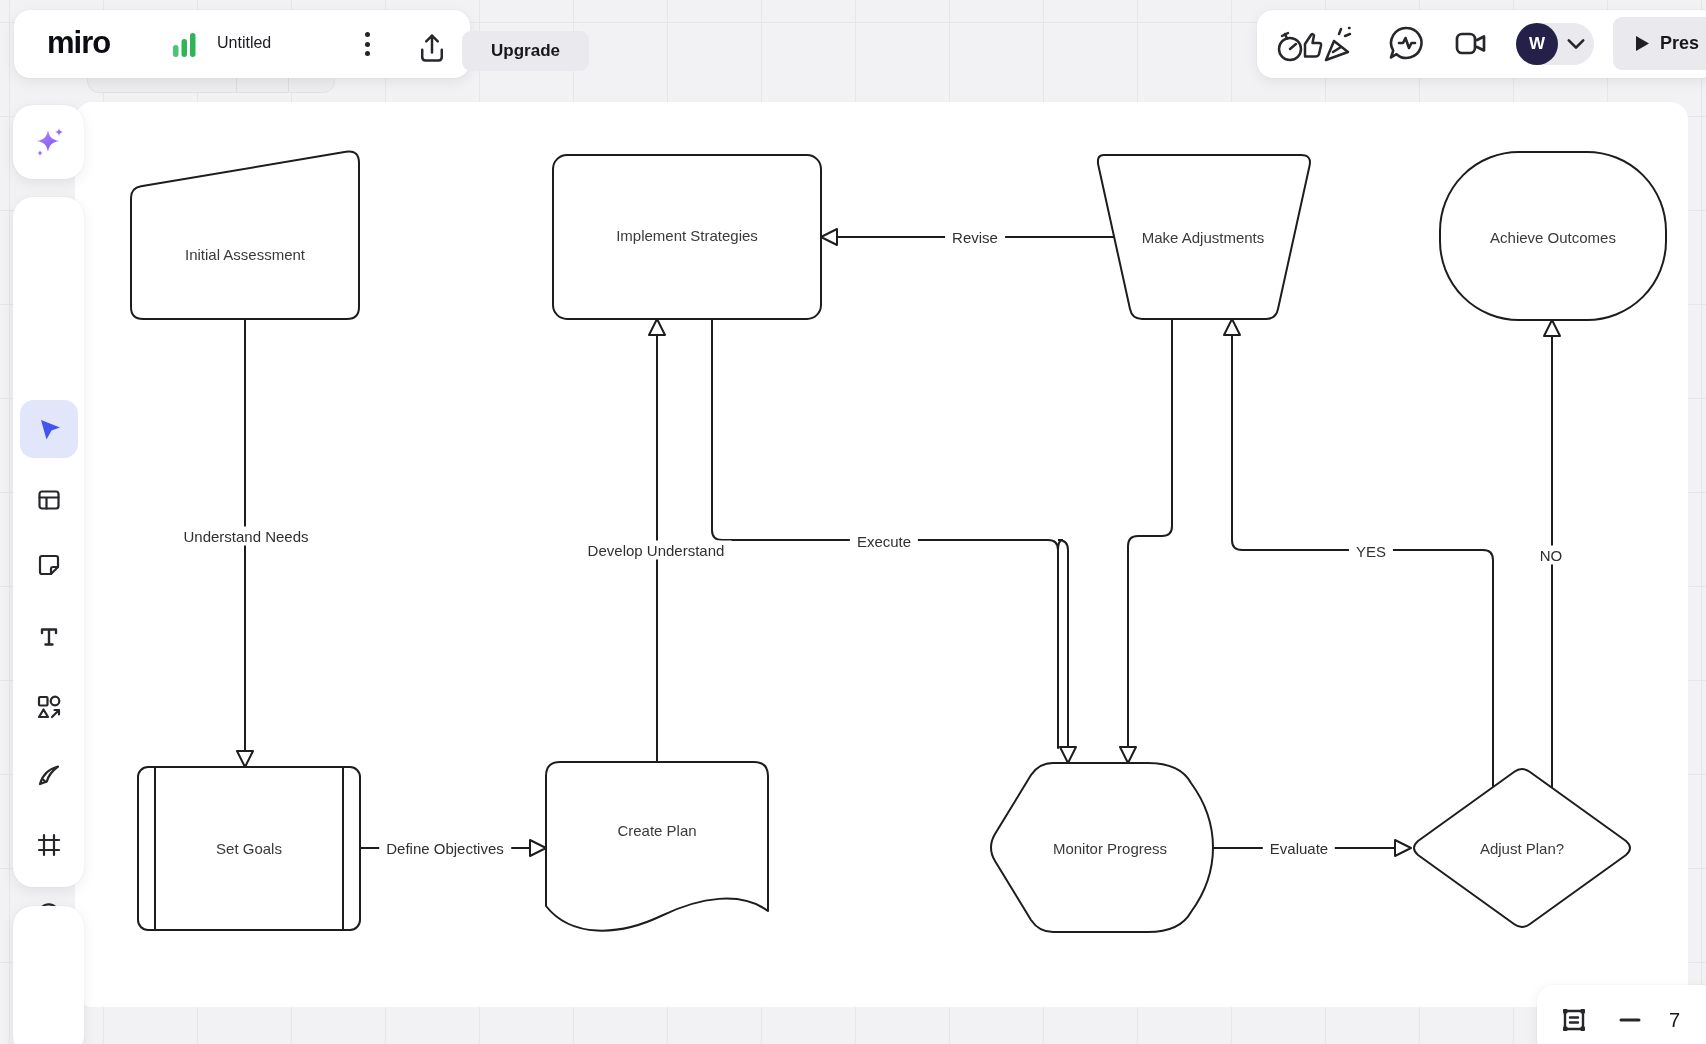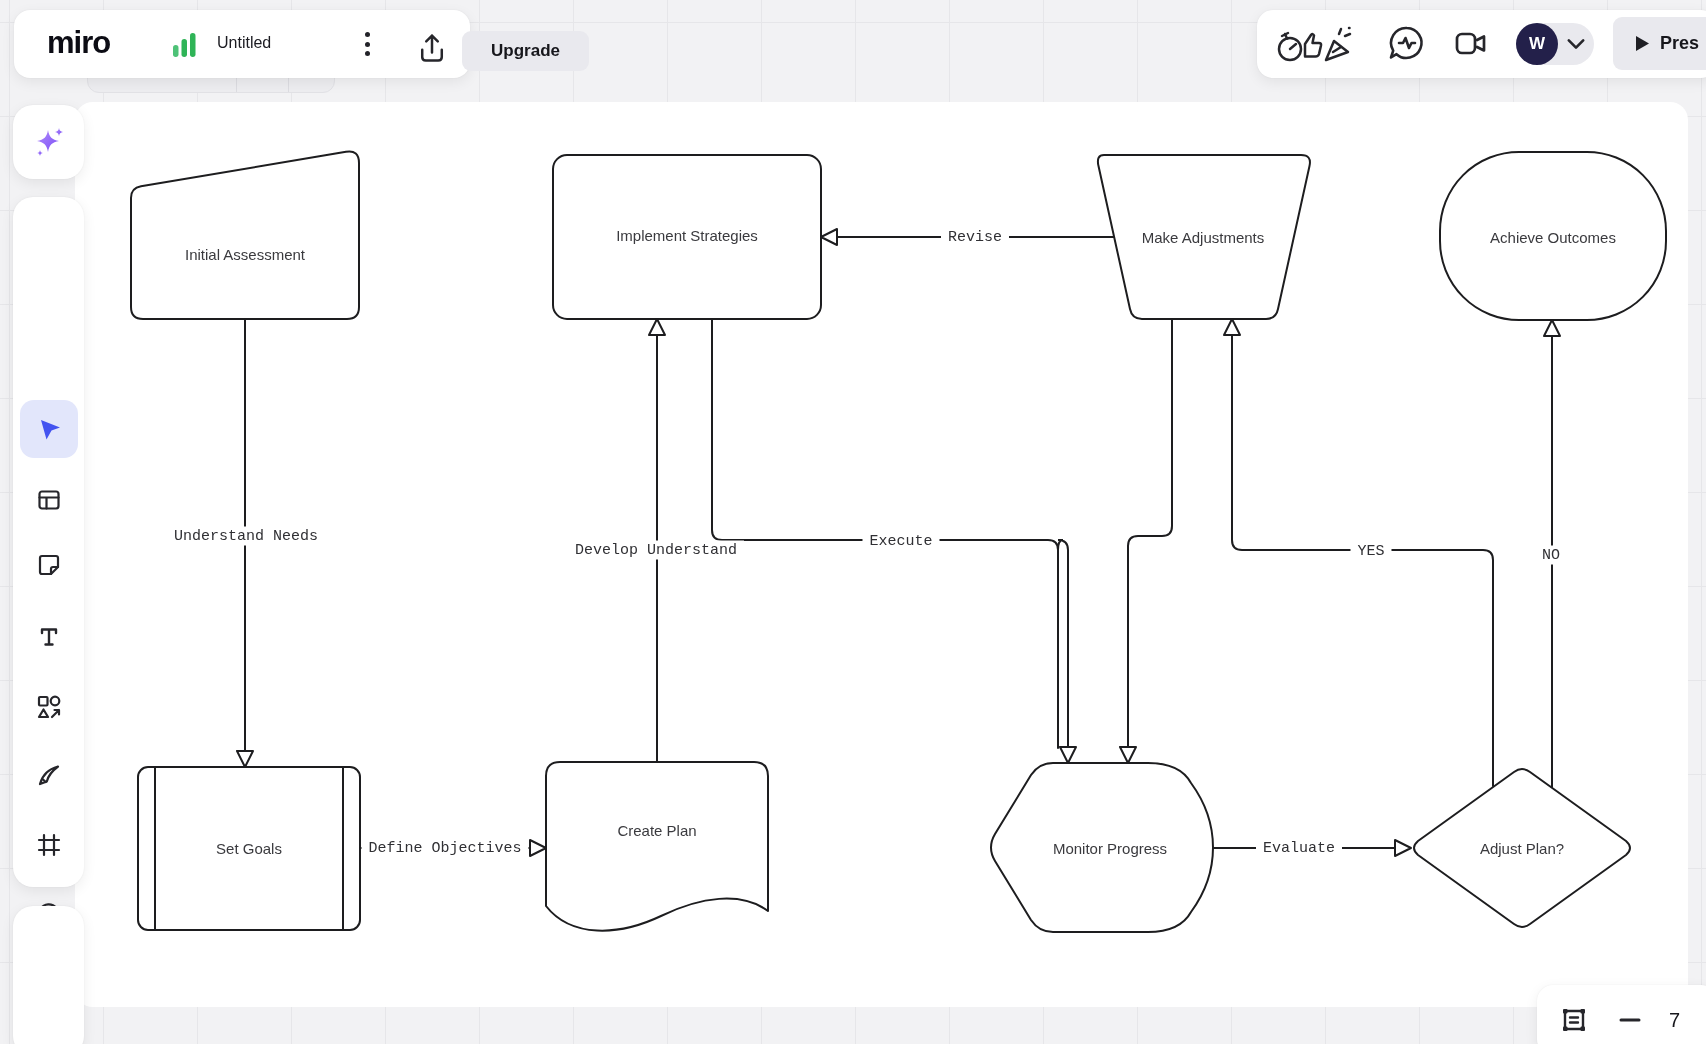--- a/index.html
+++ b/index.html
@@ -58,21 +58,21 @@
   .history-card { left:13px; top:906px; width:71px; height:150px; border-radius:20px; }
   
   .zoom-bar { left:1537px; top:985px; width:180px; height:70px; display:flex; align-items:center; gap:26px; padding-left:20px; }
   .zoom-text { font-size:20px; color:#17171c; font-weight:400; }
   
   .diagram-svg { position:absolute; left:0; top:0; }
   .node-label, .conn-label {
     position:absolute; transform:translate(-50%,-50%);
     font-size:15px; color:#3a3a3e; white-space:nowrap; text-align:center;
   }
-  .conn-label { background:#fff; padding:1px 7px; color:#303034;font-family:Liberation Mono, monospace; }
+  .conn-label { background:#fff; padding:1px 7px; color:#303034; }
   .icon-stroke { stroke:#26262b; stroke-width:2.2; fill:none; stroke-linecap:round; stroke-linejoin:round; }
 </style>
 </head>
 <body>
 
 <div class="canvas-frame"></div>
 <div class="sub-toolbar">
   <span class="divider" style="left:148px"></span>
   <span class="divider" style="left:200px"></span>
 </div>
@@ -122,21 +122,21 @@
 <div class="node-label" style="left:1203px; top:237px;">Make Adjustments</div>
 <div class="node-label" style="left:1553px; top:237px;">Achieve Outcomes</div>
 <div class="node-label" style="left:249px; top:848px;">Set Goals</div>
 <div class="node-label" style="left:657px; top:830px;">Create Plan</div>
 <div class="node-label" style="left:1110px; top:848px;">Monitor Progress</div>
 <div class="node-label" style="left:1522px; top:848px;">Adjust Plan?</div>
 
 <div class="conn-label" style="left:246px; top:536px;">Understand Needs</div>
 <div class="conn-label" style="left:445px; top:848px;text-align:center;">Define Objectives</div>
 <div class="conn-label" style="left:656px; top:550px;">Develop Understand</div>
-<div class="conn-label" style="left:884px; top:541px;margin-left:17px;">Execute</div>
+<div class="conn-label" style="left:884px; top:541px;">Execute</div>
 <div class="conn-label" style="left:975px; top:237px;">Revise</div>
 <div class="conn-label" style="left:1299px; top:848px;">Evaluate</div>
 <div class="conn-label" style="left:1371px; top:551px;">YES</div>
 <div class="conn-label" style="left:1551px; top:555px;">NO</div>
 
 <div class="card topbar">
   <div class="logo">miro</div>
   <div class="board-icon">
     <svg width="26" height="26" viewBox="0 0 26 26">
       <rect x="1" y="13" width="5.5" height="12" rx="2.7" fill="#4ec277"></rect>

